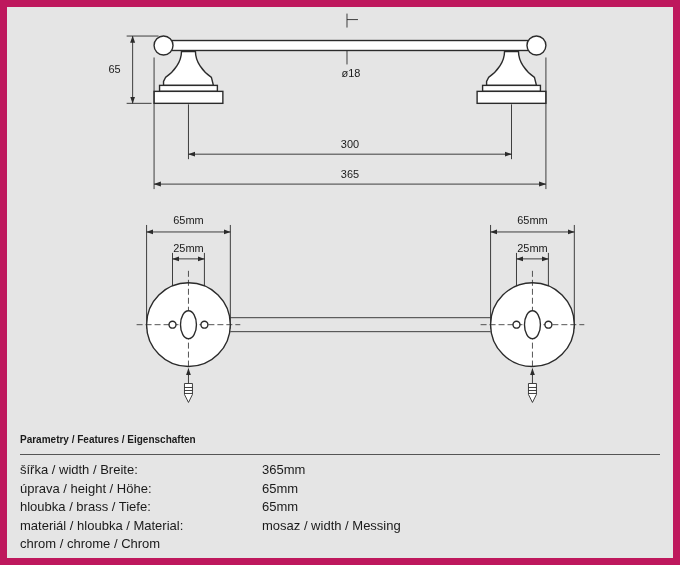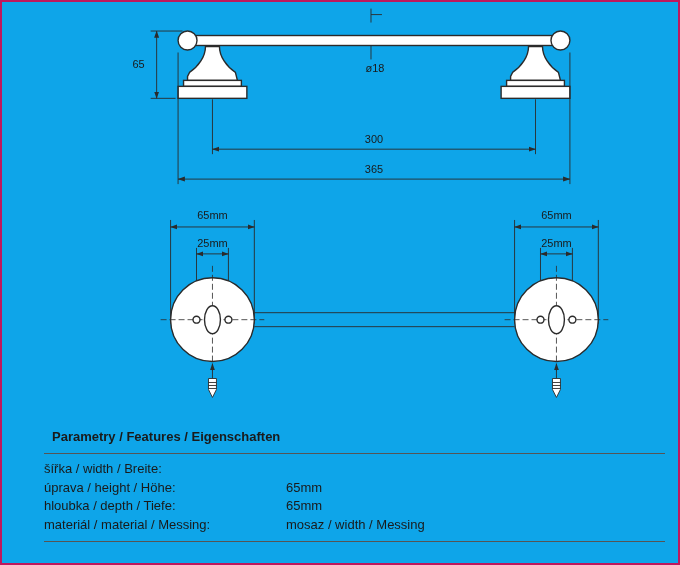--- a/index.html
+++ b/index.html
@@ -1,30 +1,30 @@
 <!DOCTYPE html>
 <html><head>
 <meta charset="utf-8">
 <style>
   html, body { margin: 0; padding: 0; background: #fff; }
   .page {
     width: 680px; height: 565px; box-sizing: border-box;
-    border: 2px solid #be185d; background: #0ea5e9; overflow: hidden;
-    font-family: "Liberation Sans", sans-serif; color: #1a1a1a; padding-left: 29px;
+    border: 7px solid #be185d; background: #e5e5e5; overflow: hidden;
+    font-family: "Liberation Sans", sans-serif; color: #1a1a1a;
   }
   svg { display: block; }
   svg text { font-family: "Liberation Sans", sans-serif; font-size: 11px; fill: #1a1a1a; }
   .shape { fill: #fff; stroke: #2b2b2b; stroke-width: 1.4; }
   .thin  { fill: none; stroke: #2b2b2b; stroke-width: 0.9; }
   .dash  { fill: none; stroke: #2b2b2b; stroke-width: 0.8; stroke-dasharray: 6 3; }
   .screw-body { fill: #fff; stroke: #2b2b2b; stroke-width: 0.9; }
   .arr2 { marker-start: url(#arrow); marker-end: url(#arrow); }
   .arrE { marker-end: url(#arrow); }
   .specs { padding: 0 13px; }
-  .specs-title { font-size: 13px; font-weight: bold; margin: 7px 8px 9px; }
+  .specs-title { font-size: 10px; font-weight: bold; margin: 7px 0 9px; }
   .specs-table { border-top: 1px solid #555; border-bottom: 1px solid #555; padding: 6px 0 7px; }
   .spec-row { display: flex; font-size: 13px; line-height: 18.6px; align-items: center; }
   .spec-label { flex: 0 0 242px; }
   .spec-value { flex: 1; }
 </style>
 </head>
 <body>
 
 <div class="page">
 
@@ -115,31 +115,33 @@
       <text x="527" y="217" text-anchor="middle">65mm</text>
       <text x="527" y="245" text-anchor="middle">25mm</text>
     </g>
   </svg>
 
   <div class="specs">
     <div class="specs-title">Parametry / Features / Eigenschaften</div>
     <div class="specs-table">
       <div class="spec-row">
         <span class="spec-label">šířka / width / Breite:</span>
+        <span class="spec-value">365mm</span>
       </div>
       <div class="spec-row">
         <span class="spec-label">úprava / height / Höhe:</span>
         <span class="spec-value">65mm</span>
       </div>
       <div class="spec-row">
-        <span class="spec-label">hloubka / depth / Tiefe:</span>
+        <span class="spec-label">hloubka / brass / Tiefe:</span>
         <span class="spec-value">65mm</span>
       </div>
       <div class="spec-row">
-        <span class="spec-label">materiál / material / Messing:</span>
+        <span class="spec-label">materiál / hloubka / Material:</span>
         <span class="spec-value">mosaz / width / Messing</span>
       </div>
       <div class="spec-row">
+        <span class="spec-value">chrom / chrome / Chrom</span>
       </div>
     </div>
   </div>
 
 </div>
 
 </body></html>

